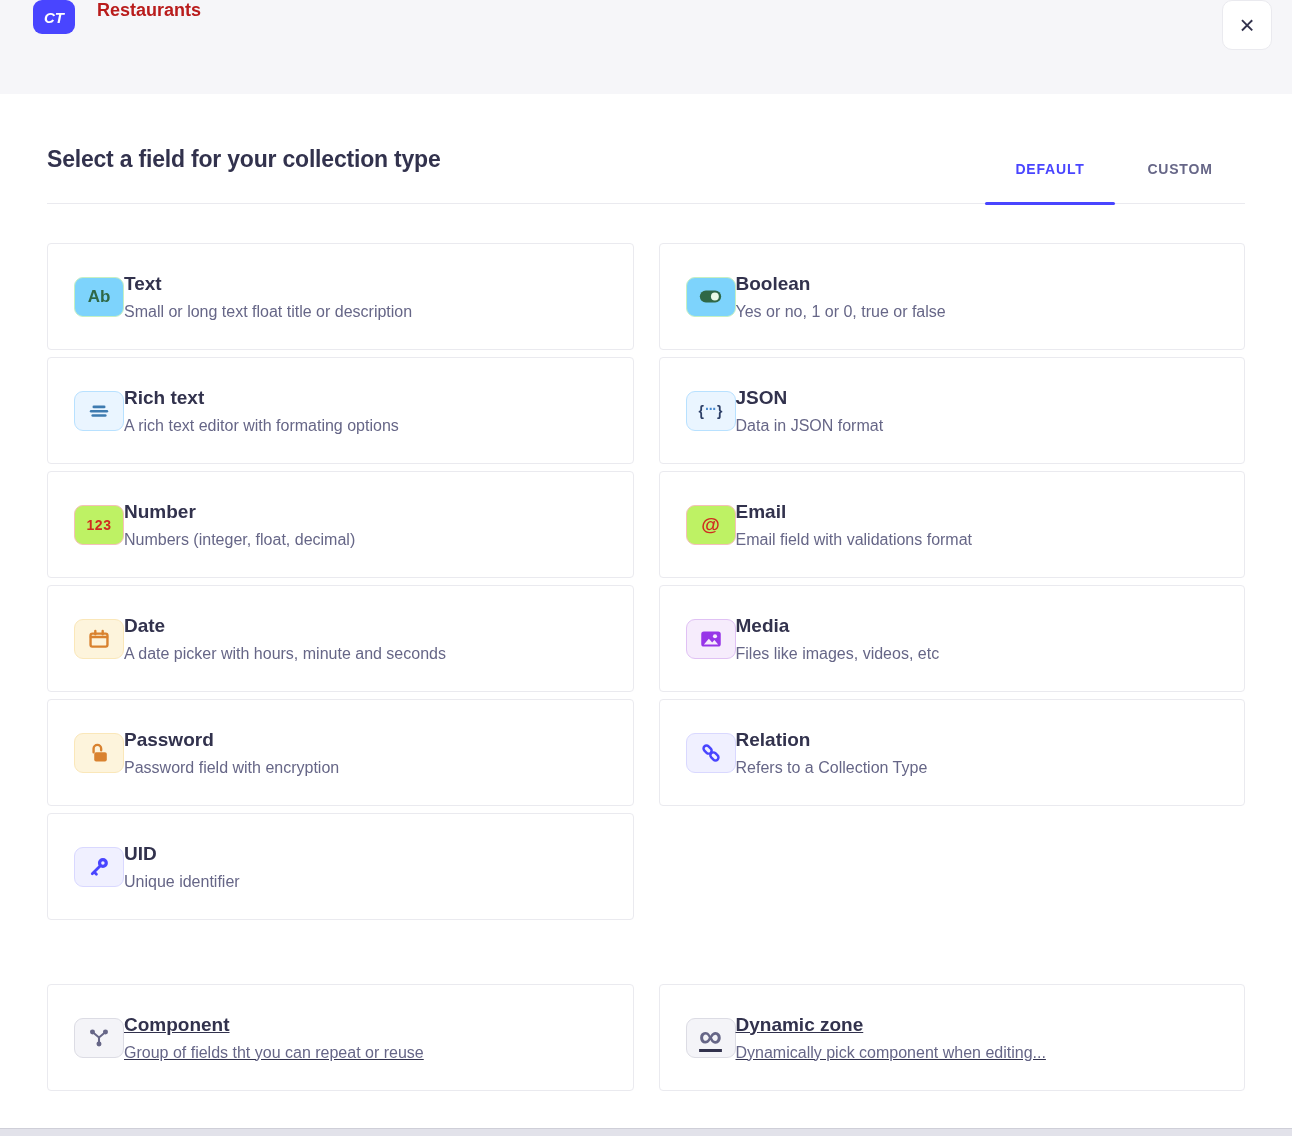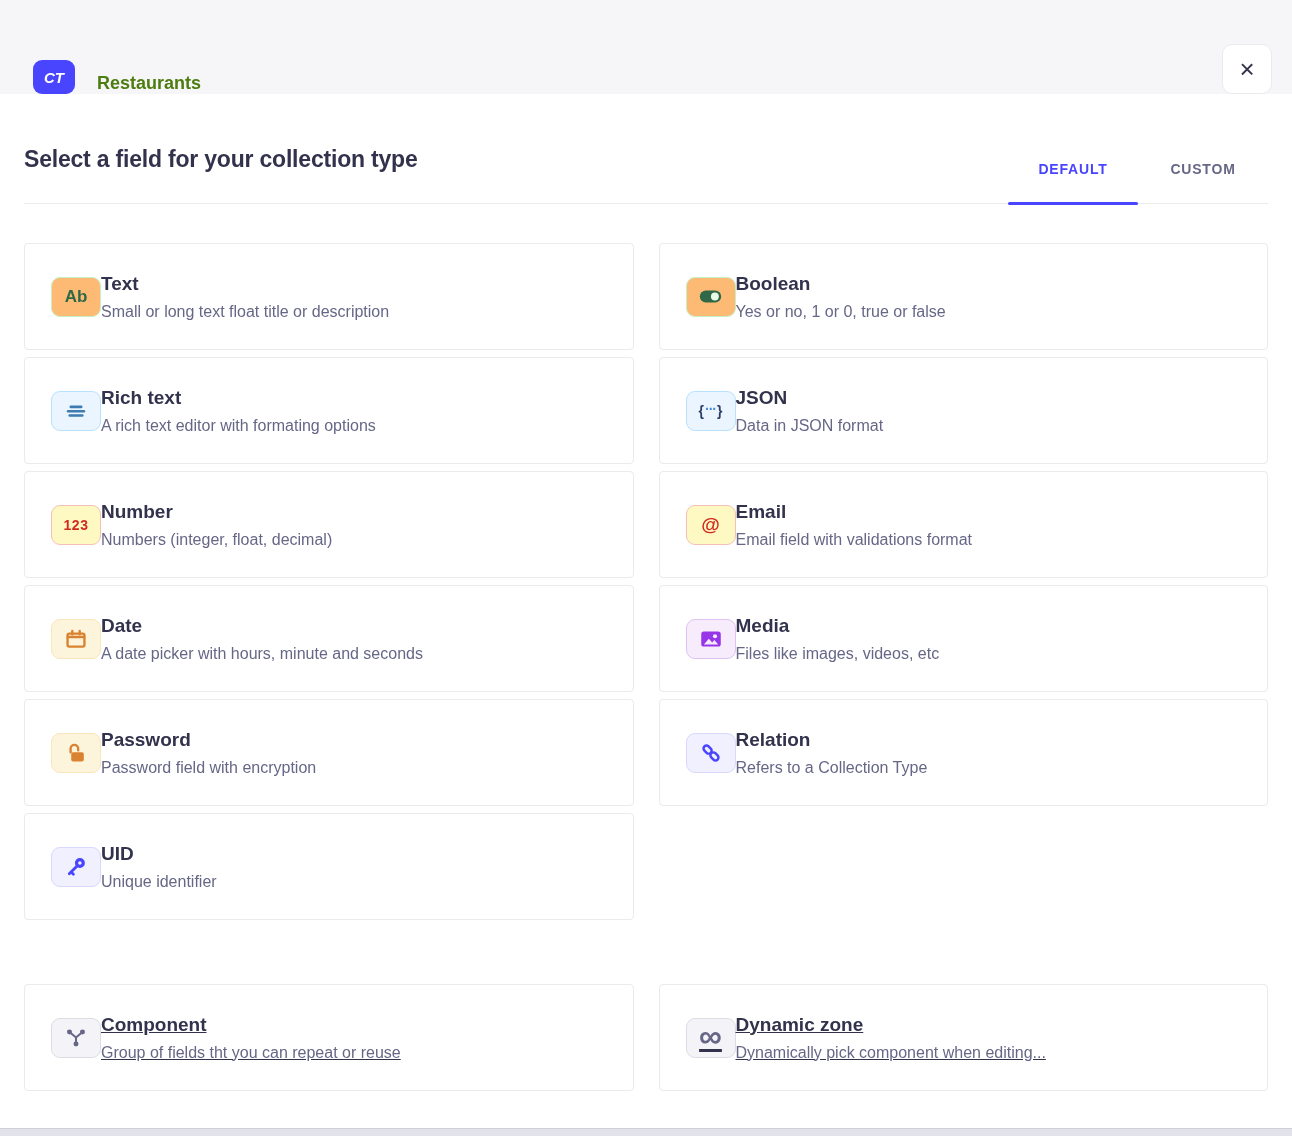--- a/index.html
+++ b/index.html
@@ -10,46 +10,46 @@
     color:#32324d;
     position:relative;
     overflow:hidden;
   }
 
   
   .modal-header {
     height:94px;
     background:#f6f6f9;
     display:flex;
-    align-items:flex-end;
+    align-items:flex-start;
     padding:0 20px 0 33px;
   }
   .ct-badge {
     width:42px; height:34px;
     background:#4945ff;
     border-radius:9px;
     color:#fff;
     font-weight:bold; font-style:italic;
     font-size:15px;
     display:flex; align-items:center; justify-content:center;
   }
-  .header-title { margin-left:22px; font-size:18px; font-weight:bold; color:#4d7c0f; }
+  .header-title { margin-left:22px; font-size:18px; font-weight:bold; color:#b91c1c; }
   .close-btn {
     margin-left:auto;
     width:50px; height:50px;
     background:#fff;
     border:1px solid #eaeaef;
     border-radius:10px;
     display:flex; align-items:center; justify-content:center;
     font-size:26px; line-height:1; color:#32324d;
     cursor:pointer;
   }
 
   
-  .content { padding:0 24px; }
+  .content { padding:0 47px; }
   .title-row {
     display:flex; justify-content:space-between; align-items:flex-end;
     padding-top:52px;
     border-bottom:1px solid #eaeaef;
   }
   h1.page-title { font-size:23px; font-weight:bold; color:#32324d; margin:0 0 30px; letter-spacing:-0.2px; }
   .tabs { display:flex; }
   .tab {
     width:130px; text-align:center;
     font-size:14px; font-weight:bold; letter-spacing:0.8px;
@@ -86,23 +86,23 @@
     width:50px; height:40px;
     border-radius:9px;
     display:flex; align-items:center; justify-content:center;
     flex-shrink:0;
   }
   .card-text { min-width:0; }
   .card-name { font-size:19px; font-weight:bold; color:#32324d; margin-bottom:8px; }
   .card-desc { font-size:16px; color:#666687; white-space:nowrap; }
 
   
-  .theme-green   { background:#fdba74; border:1px solid #c6f0c2; color:#2f6846; }
+  .theme-green   { background:#7dd3fc; border:1px solid #c6f0c2; color:#2f6846; }
   .theme-blue    { background:#eaf5ff; border:1px solid #b8e1ff; color:#3e7bb0; }
-  .theme-red     { background:#fef9c3; border:1px solid #f5c0b8; color:#d02b20; }
+  .theme-red     { background:#bef264; border:1px solid #f5c0b8; color:#d02b20; }
   .theme-yellow  { background:#fdf4dc; border:1px solid #fae7b9; color:#d9822f; }
   .theme-purple  { background:#f6ecfc; border:1px solid #e0c1f4; color:#9736e8; }
   .theme-indigo  { background:#f0f0ff; border:1px solid #d9d8ff; color:#4945ff; }
   .theme-neutral { background:#f4f4f8; border:1px solid #dcdce4; color:#666687; }
 
   .glyph-ab   { font-size:17px; font-weight:bold; }
   .glyph-123  { font-size:14px; font-weight:bold; letter-spacing:0.5px; }
   .glyph-at   { font-size:19px; font-weight:bold; }
   .glyph-json { font-size:14px; font-weight:bold; white-space:nowrap; }
   .glyph-json .brace { color:#2c3e66; }

